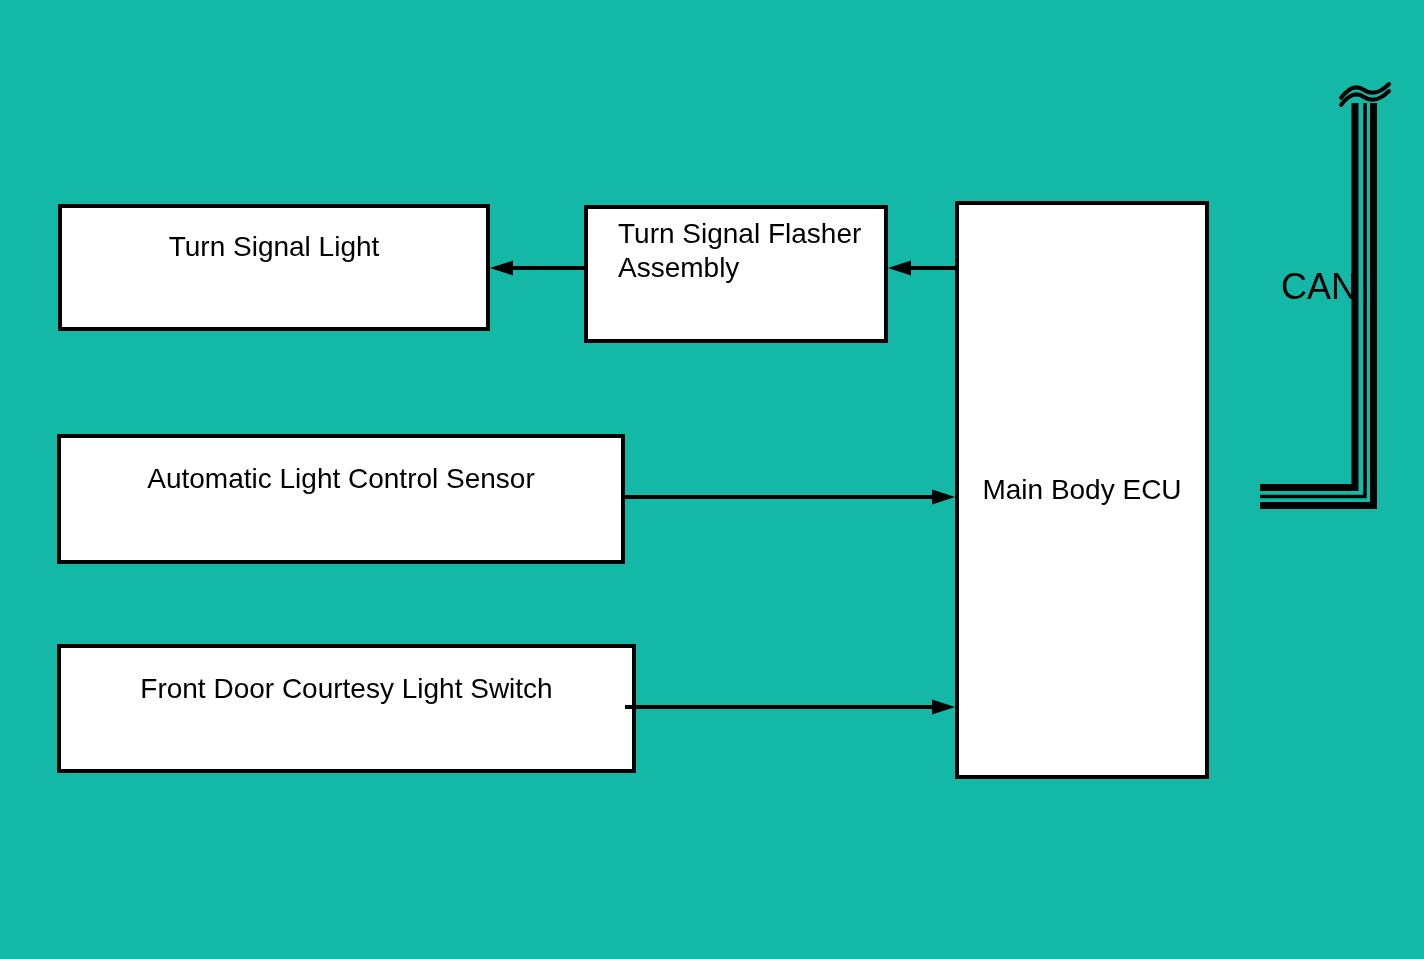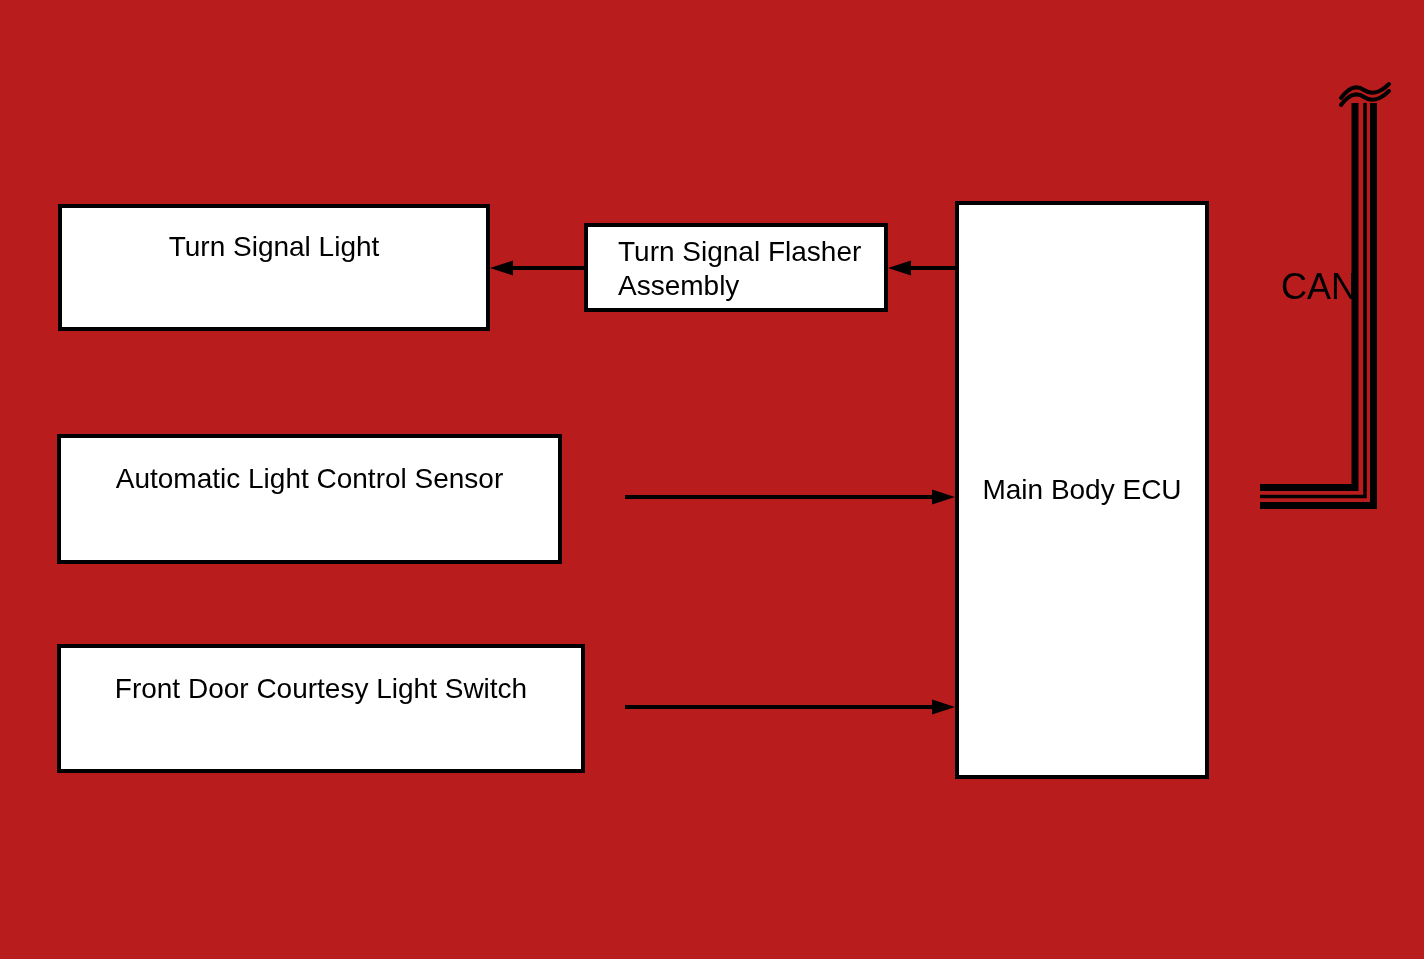--- a/index.html
+++ b/index.html
@@ -4,43 +4,43 @@
 <style>
   html, body {
     margin: 0;
     padding: 0;
     background: #ffffff;
   }
   .canvas {
     position: relative;
     width: 1424px;
     height: 959px;
-    background: #b91c1c;
+    background: #14b8a6;
     font-family: "Liberation Sans", "DejaVu Sans", sans-serif;
     color: #000000;
     overflow: hidden;
     text-decoration: underline;
   }
   .box {
     position: absolute;
     border: 4px solid #000000;
     background: #ffffff;
     box-sizing: border-box;
     font-size: 28px;
     line-height: 34px;
     color: #000000;
   }
   .box-center-top {
     text-align: center;
   }
   #box-turn-signal-light      { left: 58px;  top: 204px; width: 432px; height: 127px; padding-top: 22px; }
-  #box-flasher                { left: 584px; top: 223px; width: 304px; height: 89px; }
+  #box-flasher                { left: 584px; top: 205px; width: 304px; height: 138px; }
   #box-flasher .wrap-label    { display: block; width: 252px; margin: 8px 0 0 30px; }
-  #box-alcs                   { left: 57px;  top: 434px; width: 505px; height: 130px; padding-top: 24px; }
-  #box-fdcls                  { left: 57px;  top: 644px; width: 528px; height: 129px; padding-top: 24px; }
+  #box-alcs                   { left: 57px;  top: 434px; width: 568px; height: 130px; padding-top: 24px; }
+  #box-fdcls                  { left: 57px;  top: 644px; width: 579px; height: 129px; padding-top: 24px; }
   #box-ecu                    { left: 955px; top: 201px; width: 254px; height: 578px;
                                 display: flex; align-items: center; justify-content: center; }
   .float-label {
     position: absolute;
     font-size: 36px;
     line-height: 30px;
     color: #000000;
   }
   #label-can { left: 1281px; top: 272px; }
   svg.overlay {

